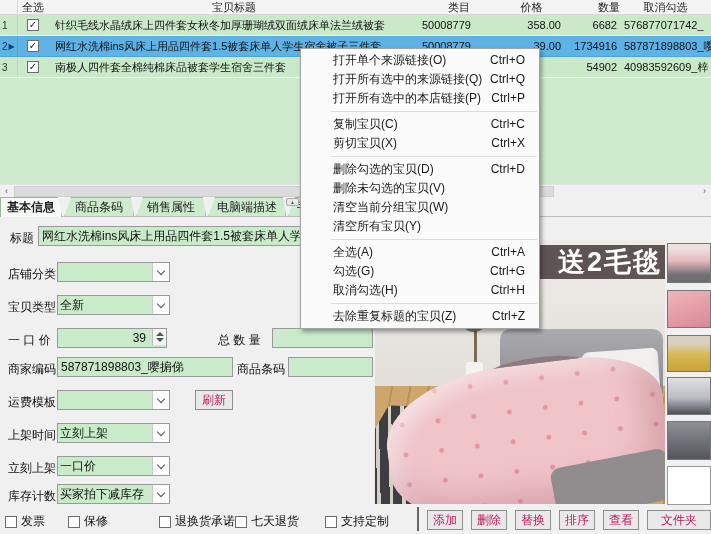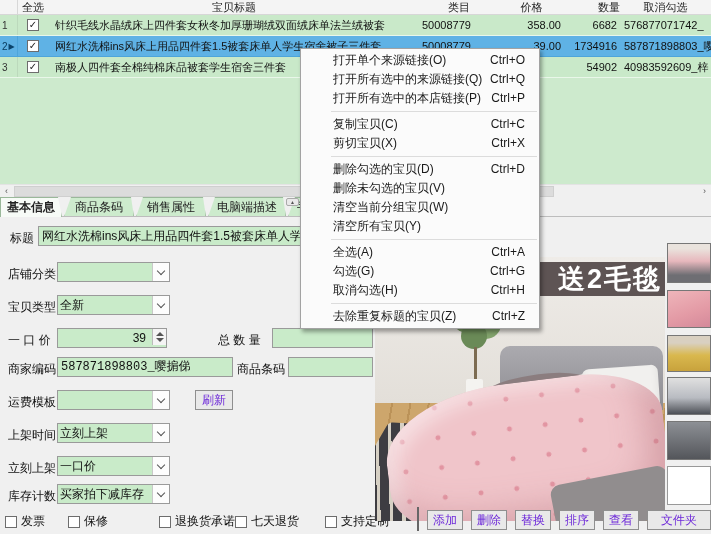--- a/index.html
+++ b/index.html
@@ -59,34 +59,34 @@
                border-left:1px solid #c9c9c9; }
   .chev { position:absolute; right:5px; top:5px; width:6px; height:6px;
           border-right:1px solid #555; border-bottom:1px solid #555; transform:rotate(45deg); }
   .spin { position:absolute; right:1px; top:1px; width:14px; height:16px; background:#f4f4f4;
           border-left:1px solid #bbb; }
   .spin i { position:absolute; left:3px; width:0; height:0; border-left:4px solid transparent;
             border-right:4px solid transparent; }
   .spin .up { top:3px; border-bottom:4px solid #555; }
   .spin .dn { bottom:3px; border-top:4px solid #555; }
   .btn { position:absolute; height:20px; background:#e9e9e9; border:1px solid #8f8f8f;
-         font-size:12px; line-height:18px; text-align:center; color:#6d28d9; }
+         font-size:12px; line-height:18px; text-align:center; color:#be185d; }
   .fchk { position:absolute; top:513px; display:flex; align-items:center; gap:4px; font-size:12px; }
   .fchk .box { width:12px; height:12px; background:#fff; border:1px solid #6d6d6d; }
 
   
   .menu { position:absolute; left:300px; top:48px; width:240px; background:#fbfbfb;
           border:1px solid #a3a3a3; box-shadow:2px 3px 4px rgba(0,0,0,.35); z-index:50;
           padding:2px 0; }
   .mi { height:19px; line-height:19px; padding-left:32px; padding-right:14px; font-size:12px;
         color:#1a1a1a; display:flex; justify-content:space-between; white-space:nowrap; }
   .msep { height:1px; background:#dcdcdc; margin:3px 2px 3px 30px; }
 
   
-  .img-main { position:absolute; left:375px; top:257px; width:290px; height:264px; overflow:hidden;
+  .img-main { position:absolute; left:375px; top:240px; width:290px; height:264px; overflow:hidden;
               background:linear-gradient(#efece8, #e3dfd9 55%, #d8d3cc); }
   .floor { position:absolute; left:0; bottom:0; width:100%; height:118px;
            background:repeating-linear-gradient(100deg, #cda66c 0 16px, #bb9258 16px 18px); }
   .rug { position:absolute; left:-18px; bottom:-6px; width:180px; height:100px;
          background:repeating-linear-gradient(58deg, #3e3d42 0 8px, #d6d0c4 8px 11px);
          transform:skewX(-28deg) rotate(3deg); border-radius:4px; }
   .slip { position:absolute; width:20px; height:9px; background:#2d2d30; border-radius:50%; }
   .plant-f { position:absolute; border-radius:50%; background:#74945f; }
   .plant-t { position:absolute; width:3px; background:#7c6b51; }
   .pot { position:absolute; width:17px; height:19px; background:#f4f3f0; border-radius:2px; }
@@ -210,21 +210,21 @@
 <div class="flabel" style="left:8px;top:332px;">一 口 价</div>
 <div class="ginput" style="left:57px;top:328px;width:110px;text-align:right;padding-right:20px;">39</div>
 <div class="spin" style="left:152px;top:329px;position:absolute;">
     <i class="up"></i>
     <i class="dn"></i>
   </div>
 <div class="flabel" style="left:218px;top:332px;">总 数 量</div>
 <div class="ginput" style="left:272px;top:328px;width:101px;"></div>
 
 <div class="flabel" style="left:8px;top:361px;">商家编码</div>
-<div class="ginput" style="left:57px;top:357px;width:176px;font-family:Liberation Mono, monospace;">587871898803_嘤掮俤</div>
+<div class="ginput" style="left:57px;top:357px;width:176px;">587871898803_嘤掮俤</div>
 <div class="flabel" style="left:237px;top:361px;">商品条码</div>
 <div class="ginput" style="left:288px;top:357px;width:85px;"></div>
 
 <div class="flabel" style="left:8px;top:394px;">运费模板</div>
 <div class="combo" style="left:57px;top:390px;width:113px;">
   <span></span>
   <span class="dd">
       <span class="chev"></span>
     </span>
 </div>

